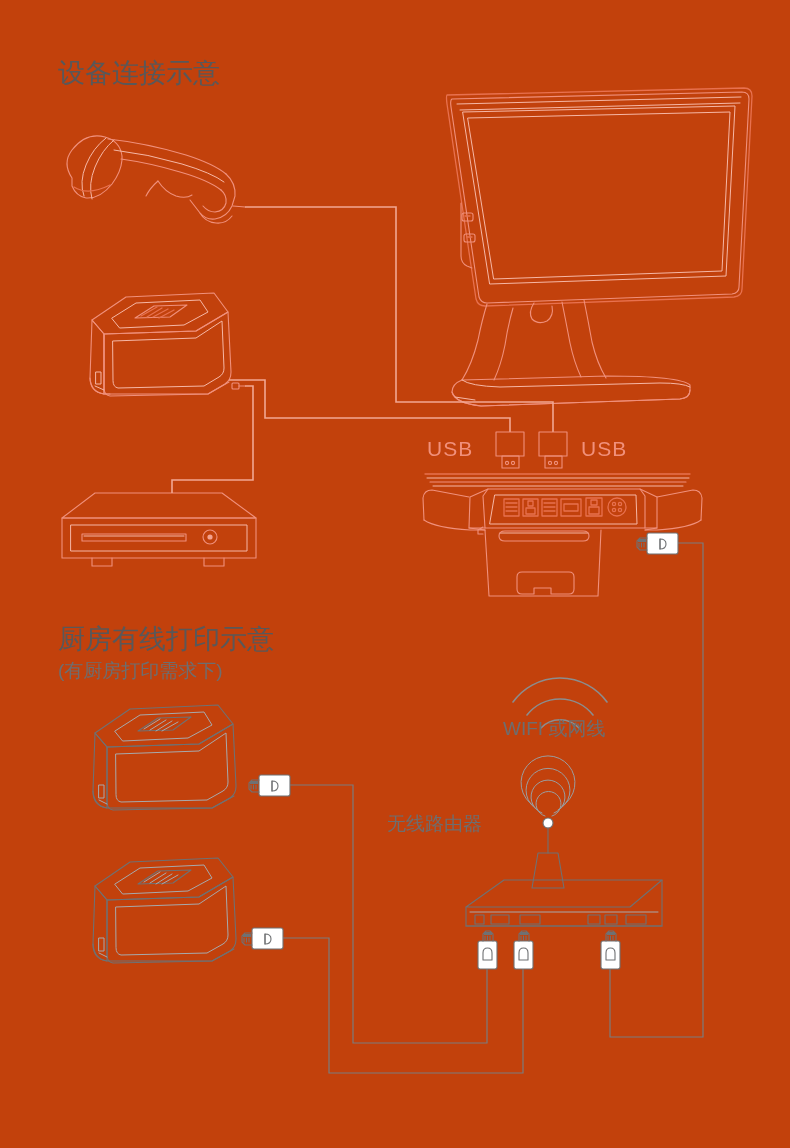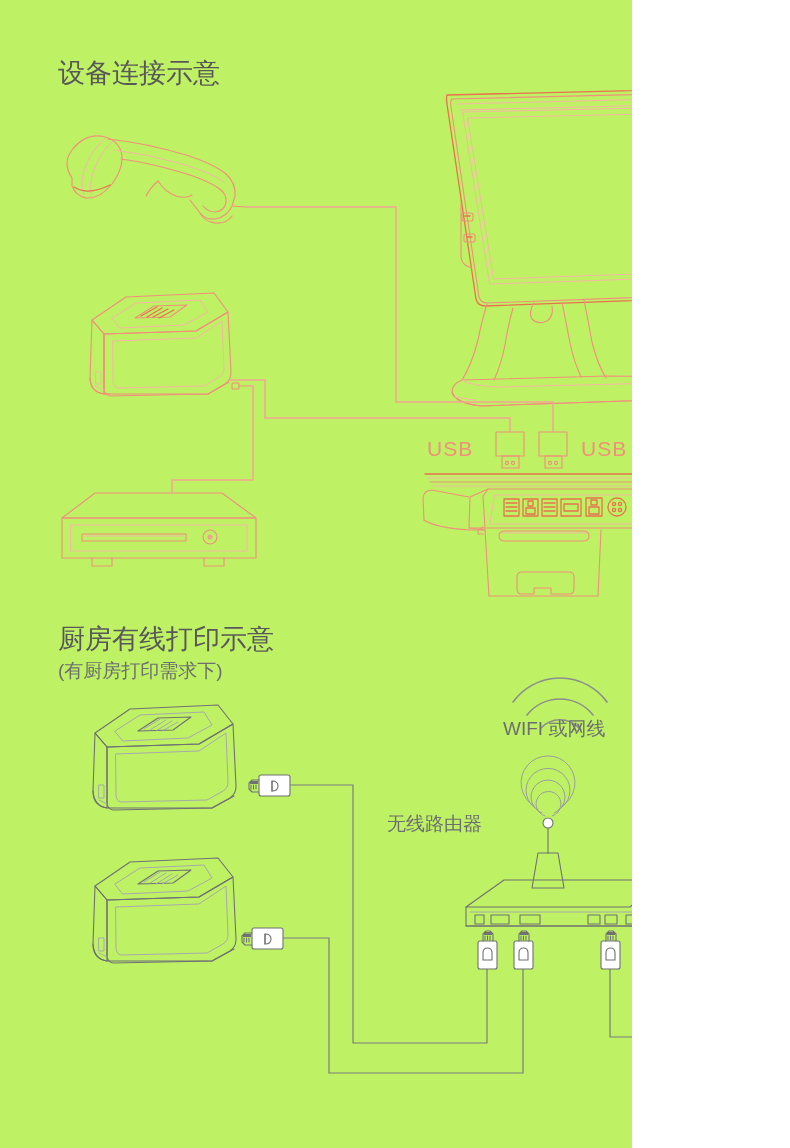--- a/index.html
+++ b/index.html
@@ -6,23 +6,23 @@
   html, body {
     margin: 0;
     padding: 0;
     background: #ffffff;
   }
   body {
     font-family: "Liberation Sans", "DejaVu Sans", sans-serif;
   }
   #page {
     position: relative;
-    width: 632px;
+    width: 790px;
     height: 1148px;
-    background: #bef264;
+    background: #c2410c;
     overflow: hidden;
   }
   #diagram {
     position: absolute;
     left: 0;
     top: 0;
     width: 790px;
     height: 1148px;
     display: block;
   }

